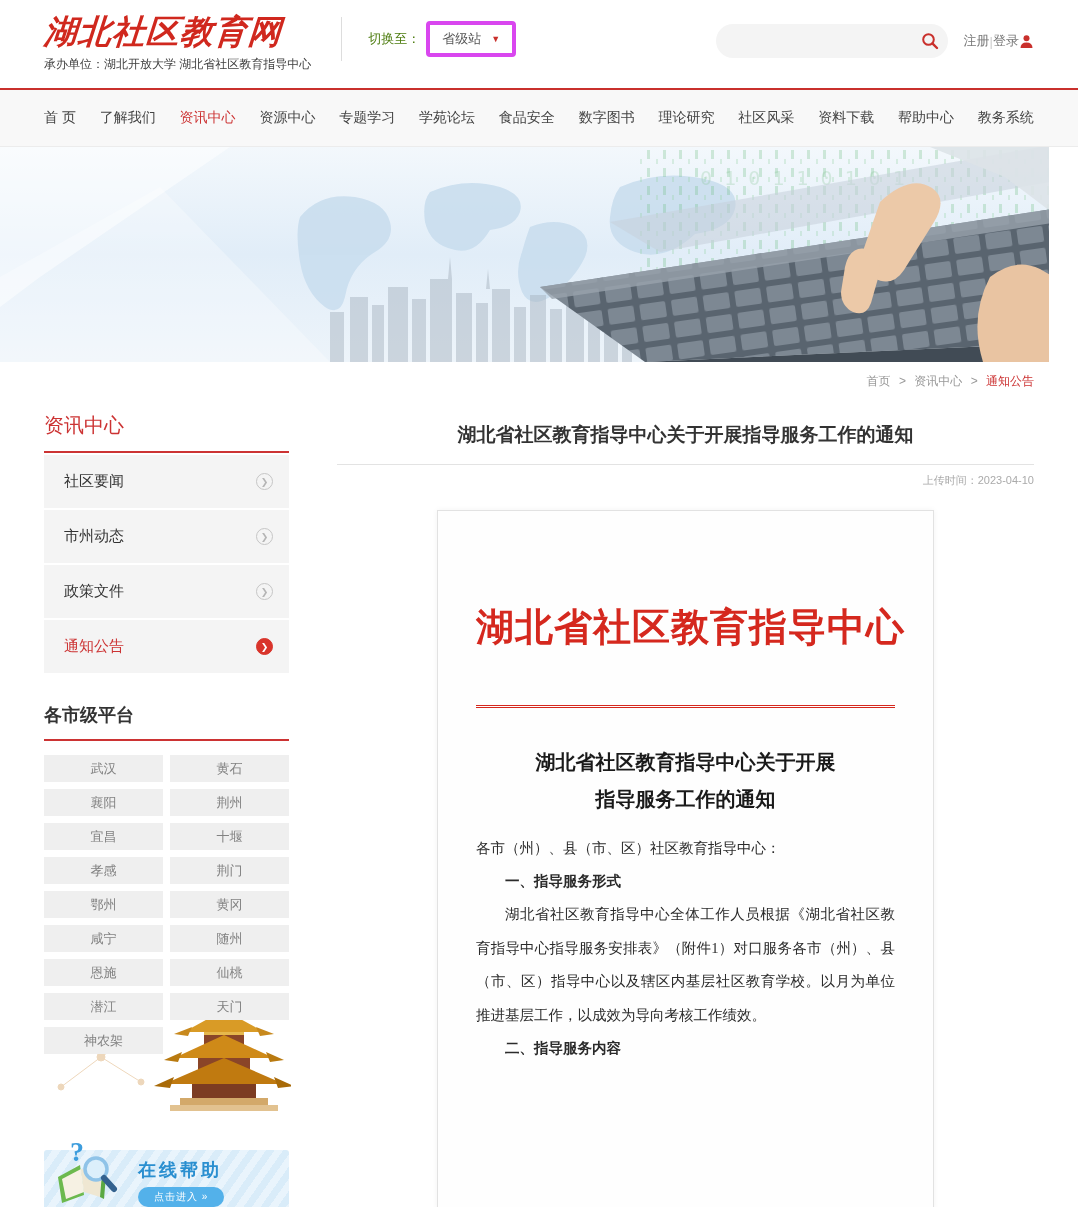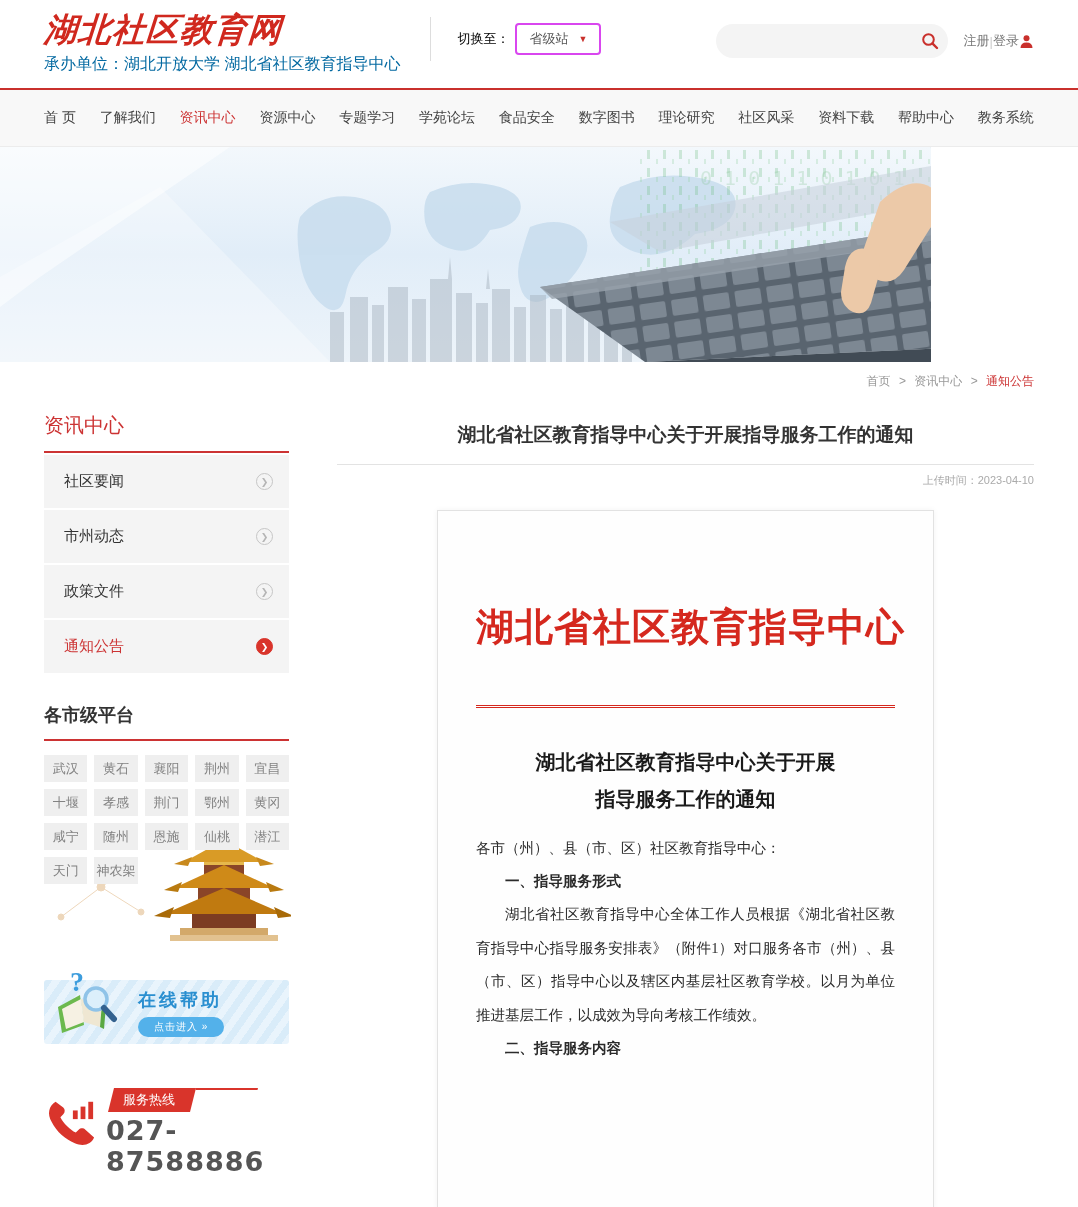--- a/index.html
+++ b/index.html
@@ -12,26 +12,26 @@
   .container { width:990px; margin:0 auto; }
 
   
   .top { border-bottom:2px solid #c9302c; }
   .top-inner { display:flex; align-items:center; height:88px; }
   .logo-title {
     font-family:"Liberation Serif","DejaVu Serif",serif; font-style:italic;
     font-weight:bold; font-size:33px; color:#d0281e; letter-spacing:1px;
     transform:skewX(-4deg); white-space:nowrap; line-height:1;
   }
-  .logo-sub { font-size:16px; color:#0369a1; margin-top:7px; }
+  .logo-sub { font-size:12px; color:#404040; margin-top:7px; }
   .v-divider { width:1px; height:44px; background:#ddd; margin:0 26px 10px 30px; }
   .switch { display:flex; align-items:center; margin-bottom:10px; }
-  .switch-label { font-size:13px; color:#000000; margin-right:6px; }
+  .switch-label { font-size:13px; color:#4d7c0f; margin-right:6px; }
   .switch-box {
-    display:flex; align-items:center; gap:10px; border:2px solid #d946ef;
+    display:flex; align-items:center; gap:10px; border:4px solid #d946ef;
     border-radius:4px; padding:5px 12px; font-size:13px; color:#555; cursor:pointer;
     background:#fff;
   }
   .caret { color:#c9302c; font-size:9px; line-height:1; }
   .flex-spacer { flex:1; }
   .search {
     width:232px; height:34px; background:#f4f4f4; border-radius:17px;
     display:flex; align-items:center; margin-bottom:6px;
   }
   .search-input { flex:1; border:none; background:transparent; outline:none;
@@ -43,21 +43,21 @@
   .user-ico svg { display:block; }
 
   
   nav { background:#f8f8f8; border-bottom:1px solid #ececec; }
   .nav-list { list-style:none; display:flex; justify-content:space-between;
     margin:0 auto; padding:0; height:56px; align-items:center; }
   .nav-item { font-size:14px; color:#444; cursor:pointer; white-space:nowrap; }
   .nav-item.active { color:#cc3333; }
 
   
-  .banner { width:931px; height:215px; overflow:hidden; }
+  .banner { width:1049px; height:215px; overflow:hidden; }
   .banner svg { display:block; }
 
   
   .breadcrumb { text-align:right; font-size:12px; color:#999; padding:11px 0 10px; }
   .crumb { color:#999; text-decoration:none; cursor:pointer; }
   .crumb.active { color:#cc3333; }
   .crumb-sep { margin:0 5px; color:#999; }
 
   
   .content { display:flex; align-items:flex-start; padding-top:12px; }
@@ -71,21 +71,21 @@
   .side-menu { list-style:none; margin:0; padding:0;text-align:right; }
   .side-item { height:53px; background:#f4f4f4; margin-top:2px; display:flex;
     align-items:center; justify-content:space-between; padding:0 16px 0 20px; cursor:pointer; }
   .side-label { font-size:15px; color:#333; }
   .side-item.active .side-label { color:#cc3333; }
   .side-arrow { width:17px; height:17px; border:1px solid #c6c6c6; color:#b5b5b5;
     border-radius:50%; font-size:9px; display:flex; align-items:center;
     justify-content:center; flex:none; }
   .side-item.active .side-arrow { background:#d9342b; border-color:#d9342b; color:#fff; }
 
-  .city-grid { display:grid; grid-template-columns:repeat(5,1fr); gap:7px;
+  .city-grid { display:grid; grid-template-columns:repeat(2,1fr); gap:7px;
     margin-top:14px; position:relative; z-index:2; }
   .city-btn { background:#efefef; height:27px; display:flex; align-items:center;
     justify-content:center; font-size:13px; color:#828282; text-decoration:none; cursor:pointer; }
   .tower-area { position:relative; height:60px; z-index:1; }
   .tower-area svg { position:absolute; right:-2px; top:-52px; }
 
   .help-banner { margin-top:36px; height:64px; border-radius:3px; cursor:pointer;
     background:repeating-linear-gradient(125deg,#d9ecf9 0 7px,#e9f4fc 7px 14px);
     display:flex; align-items:center; }
   .help-ico { margin:-16px 4px 0 6px; flex:none; }

